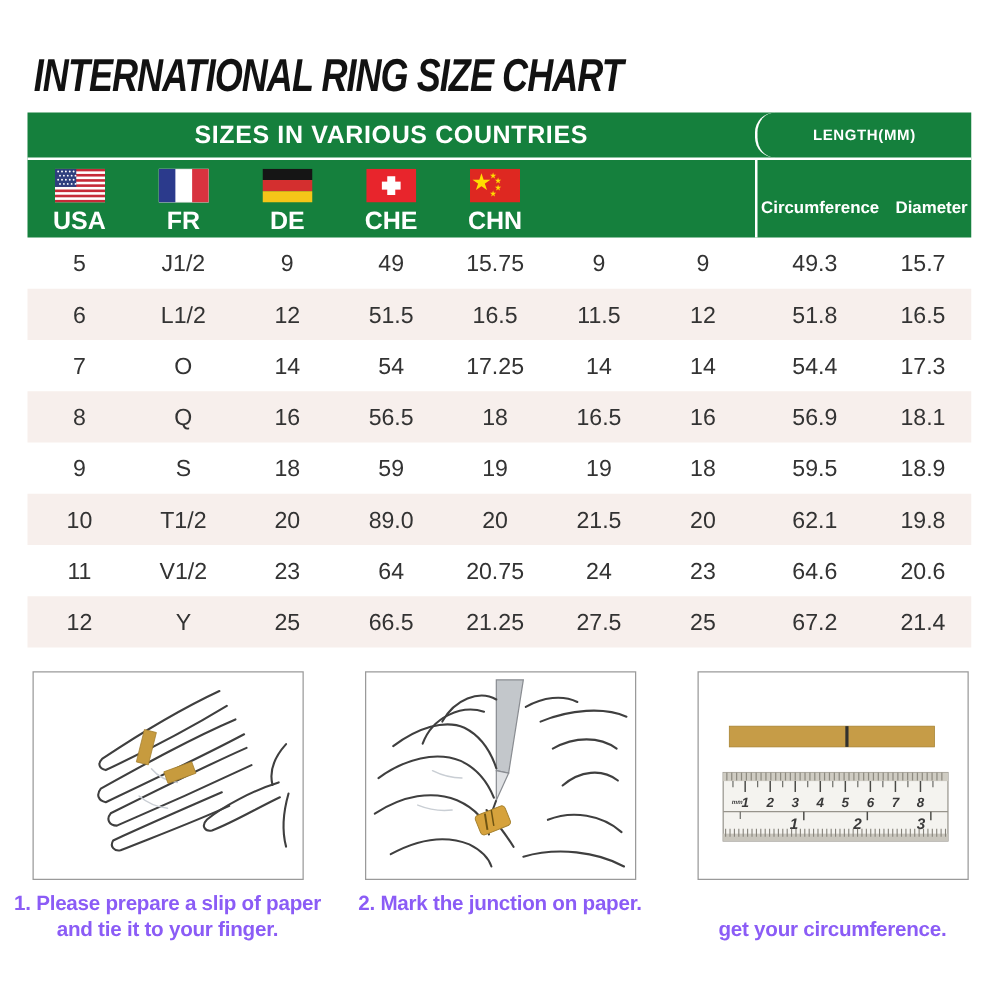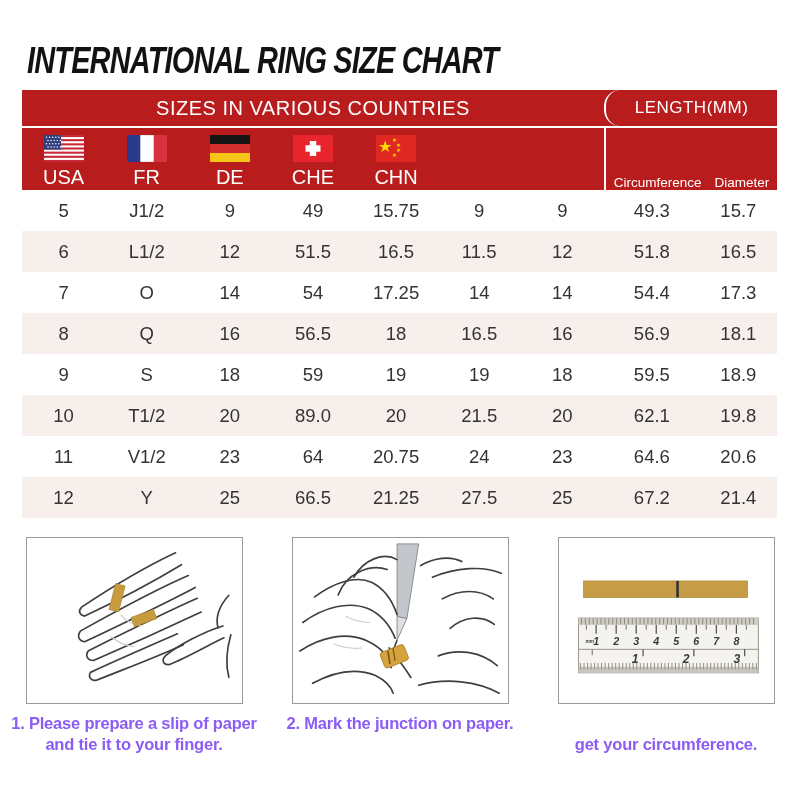--- a/index.html
+++ b/index.html
@@ -9,32 +9,32 @@
   }
   
   .page-title{
     position:absolute;left:27px;top:40px;margin:0;
     font-size:37px;font-weight:bold;font-style:italic;
     letter-spacing:-1px;color:#121212;white-space:nowrap;
     transform:scaleX(0.78);transform-origin:left center;
   }
   
   .size-table{position:absolute;left:22px;top:90px;width:755px;}
-  .thead{background:#b91c1c;color:#fff;}
+  .thead{background:#15803d;color:#fff;font-weight:bold;}
   .group-row{display:grid;grid-template-columns:582px 173px;height:36px;}
   .group-cell{display:flex;align-items:center;justify-content:center;
     font-size:20px;letter-spacing:.5px;}
-  .group-cell.length{border-left:2px solid #fff;font-size:17px;border-radius:16px;}
+  .group-cell.length{border-left:2px solid #fff;font-size:12px;border-radius:16px;}
   .flag-row{display:grid;grid-template-columns:582px 173px;border-top:2px solid #fff;height:62px;}
   .flags{display:grid;grid-template-columns:repeat(7,83.14px);}
   .flag-cell{display:flex;flex-direction:column;align-items:center;padding-top:7px;}
   .flag-cell svg{width:40px;height:27px;display:block;}
   .flag-label{font-size:20px;color:#fff;margin-top:4px;}
   .len-labels{border-left:2px solid #fff;display:flex;align-items:flex-end;
-    justify-content:center;gap:13px;padding-bottom:0;font-size:13.5px;}
+    justify-content:center;gap:13px;padding-bottom:17px;font-size:13.5px;}
   .tbody{width:755px;}
   .trow{display:grid;grid-template-columns:repeat(7,83.14px) 96px 77px;
     height:41px;align-items:center;text-align:center;
     font-size:18.5px;color:#333;}
   .trow:nth-child(even){background:#f7efec;}
   
   .instructions{position:absolute;top:537px;left:0;width:800px;
     display:flex;justify-content:space-between;padding:0 8px;box-sizing:border-box;}
   .instructions figure{margin:0;width:252px;display:flex;flex-direction:column;align-items:center;}
   .illus-box{width:217px;height:167px;border:1.5px solid #9a9a9a;background:#fff;

